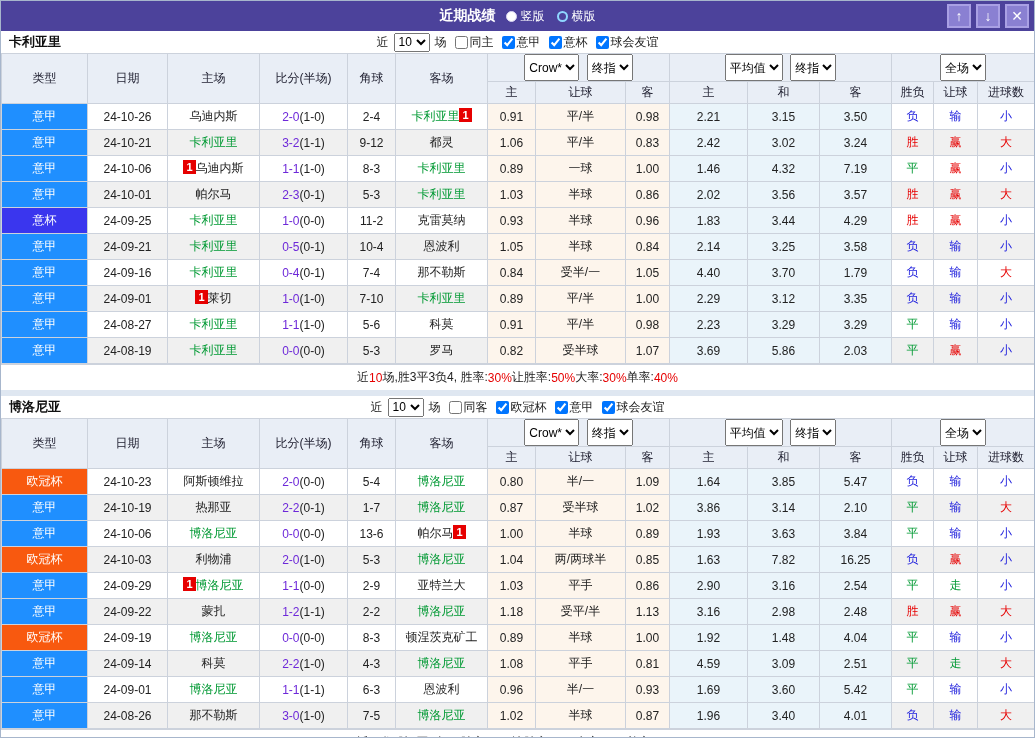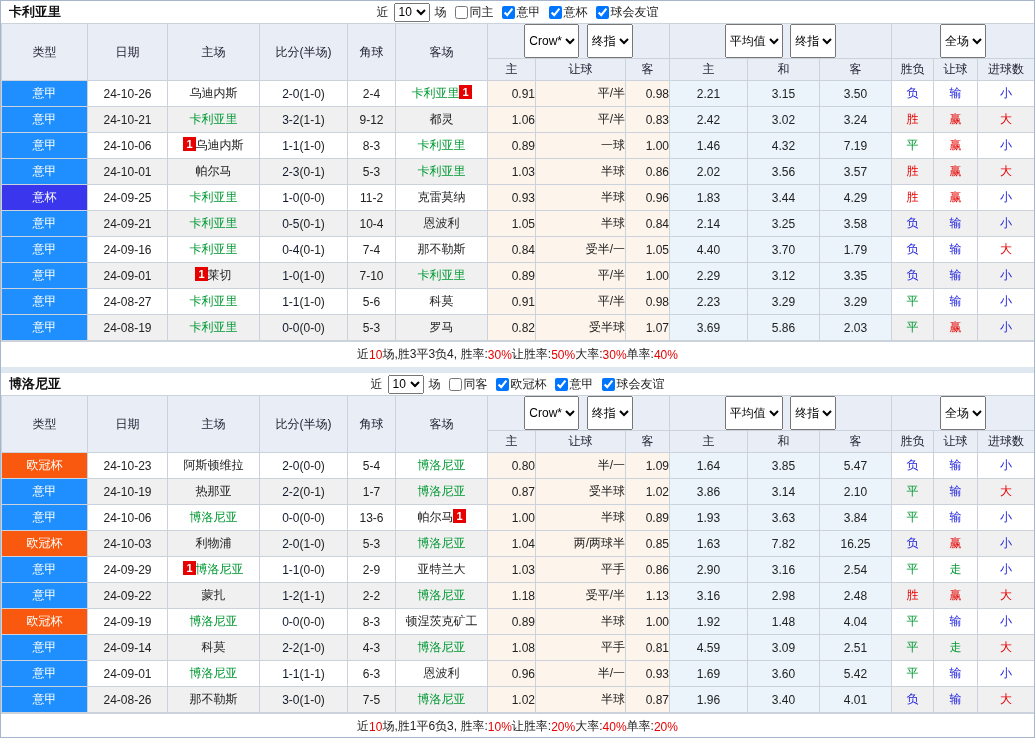--- a/index.html
+++ b/index.html
@@ -23,42 +23,66 @@
   .team-name { position:absolute; left:8px; font-weight:bold; font-size:13px; color:#111; }
   .filters { display:flex; align-items:center; gap:2px; font-size:12px; }
   .filters select { font-size:12px; height:19px; margin:0 3px; }
   .filters input[type=checkbox] { width:13px; height:13px; margin-left:6px; }
   .filters .cbx-first { margin-left:10px; }
 
   
   table { border-collapse:collapse; table-layout:fixed; width:1033px; }
   th, td { border:1px solid #ccd2dc; text-align:center; overflow:hidden; white-space:nowrap; }
   thead th { background:#e9eef6; font-weight:normal; color:#223; height:22px; font-size:12px; }
-  thead .grp select { font-size:12px; height:34px; margin:0 2px; }
+  thead .grp select { font-size:12px; height:27px; margin:0 2px; }
   tbody td { height:26px; }
   tbody tr.alt td { background:#f0f0f0; }
-  tbody td.hcp { background:#fdf5ec !important;text-align:right; }
+  tbody td.hcp { background:#fdf5ec !important; }
   tbody td.avg { background:#eaf4fa !important; }
   td.type-cell { color:#fff; }
   .green { color:#009933; }
   .c-red { color:#e60000; }
   .c-green { color:#009933; }
   .c-blue { color:#2222dd; }
-  .score-main { color:#0f172a; }
+  .score-main { color:#6d28d9; }
   .card { display:inline-block; background:#e60000; color:#fff; font-size:11px; font-weight:bold; line-height:14px; padding:0 3px; vertical-align:1px; }
 
   .summary { height:26px; display:flex; align-items:center; justify-content:center; font-size:12px; border-top:1px solid #ccd2dc; background:#fff; }
   .summary .red { color:#e60000; }
   .gap { height:6px; background:#dfe7f1; }
 </style>
 </head>
 <body>
 
 <div class="window">
 
+  <div class="titlebar">
+    <span class="title">近期战绩</span>
+    <span class="radio-group">
+      <span class="radio-opt">
+        <span class="rdot on"></span>
+        <span>竖版</span>
+      </span>
+      <span class="radio-opt">
+        <span class="rdot off"></span>
+        <span>横版</span>
+      </span>
+    </span>
+    <span class="win-btns">
+      <span class="wbtn">
+          <span>↑</span>
+        </span>
+      <span class="wbtn">
+          <span>↓</span>
+        </span>
+      <span class="wbtn">
+          <span>✕</span>
+        </span>
+    </span>
+  </div>
 
   <div id="sections-root">
   <section>
     <div class="section-bar">
       <span class="team-name">卡利亚里</span>
       <span class="filters">
         <span>近</span>
         <select><option>10</option></select>
         <span>场</span>
         <input type="checkbox" class="cbx-first" style="">

